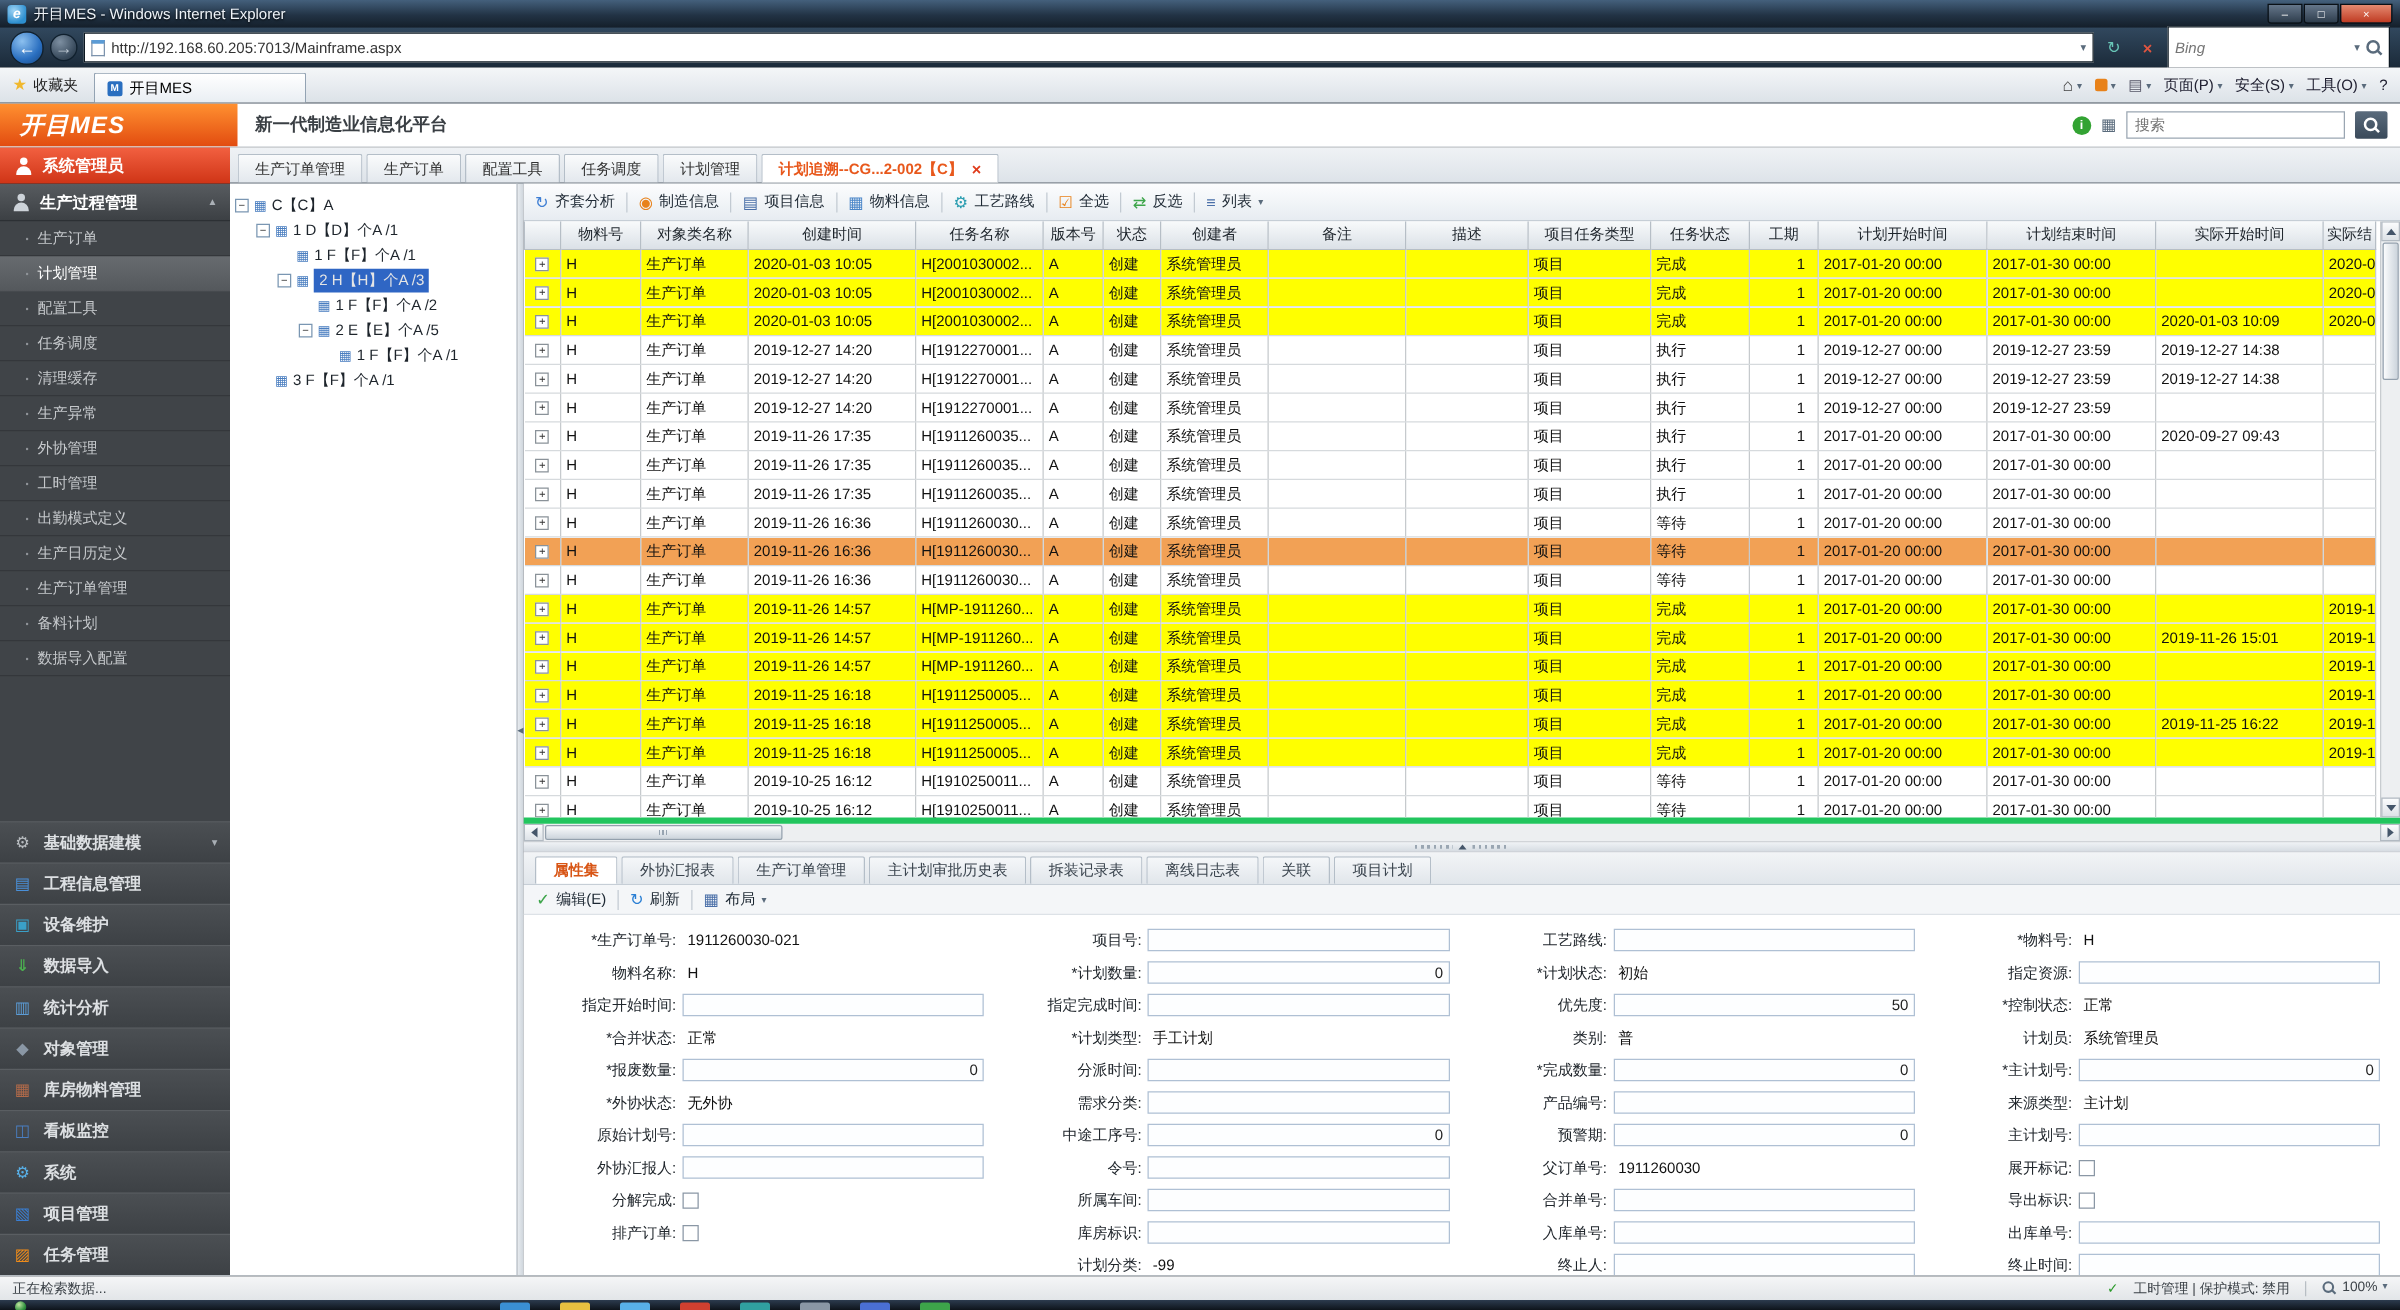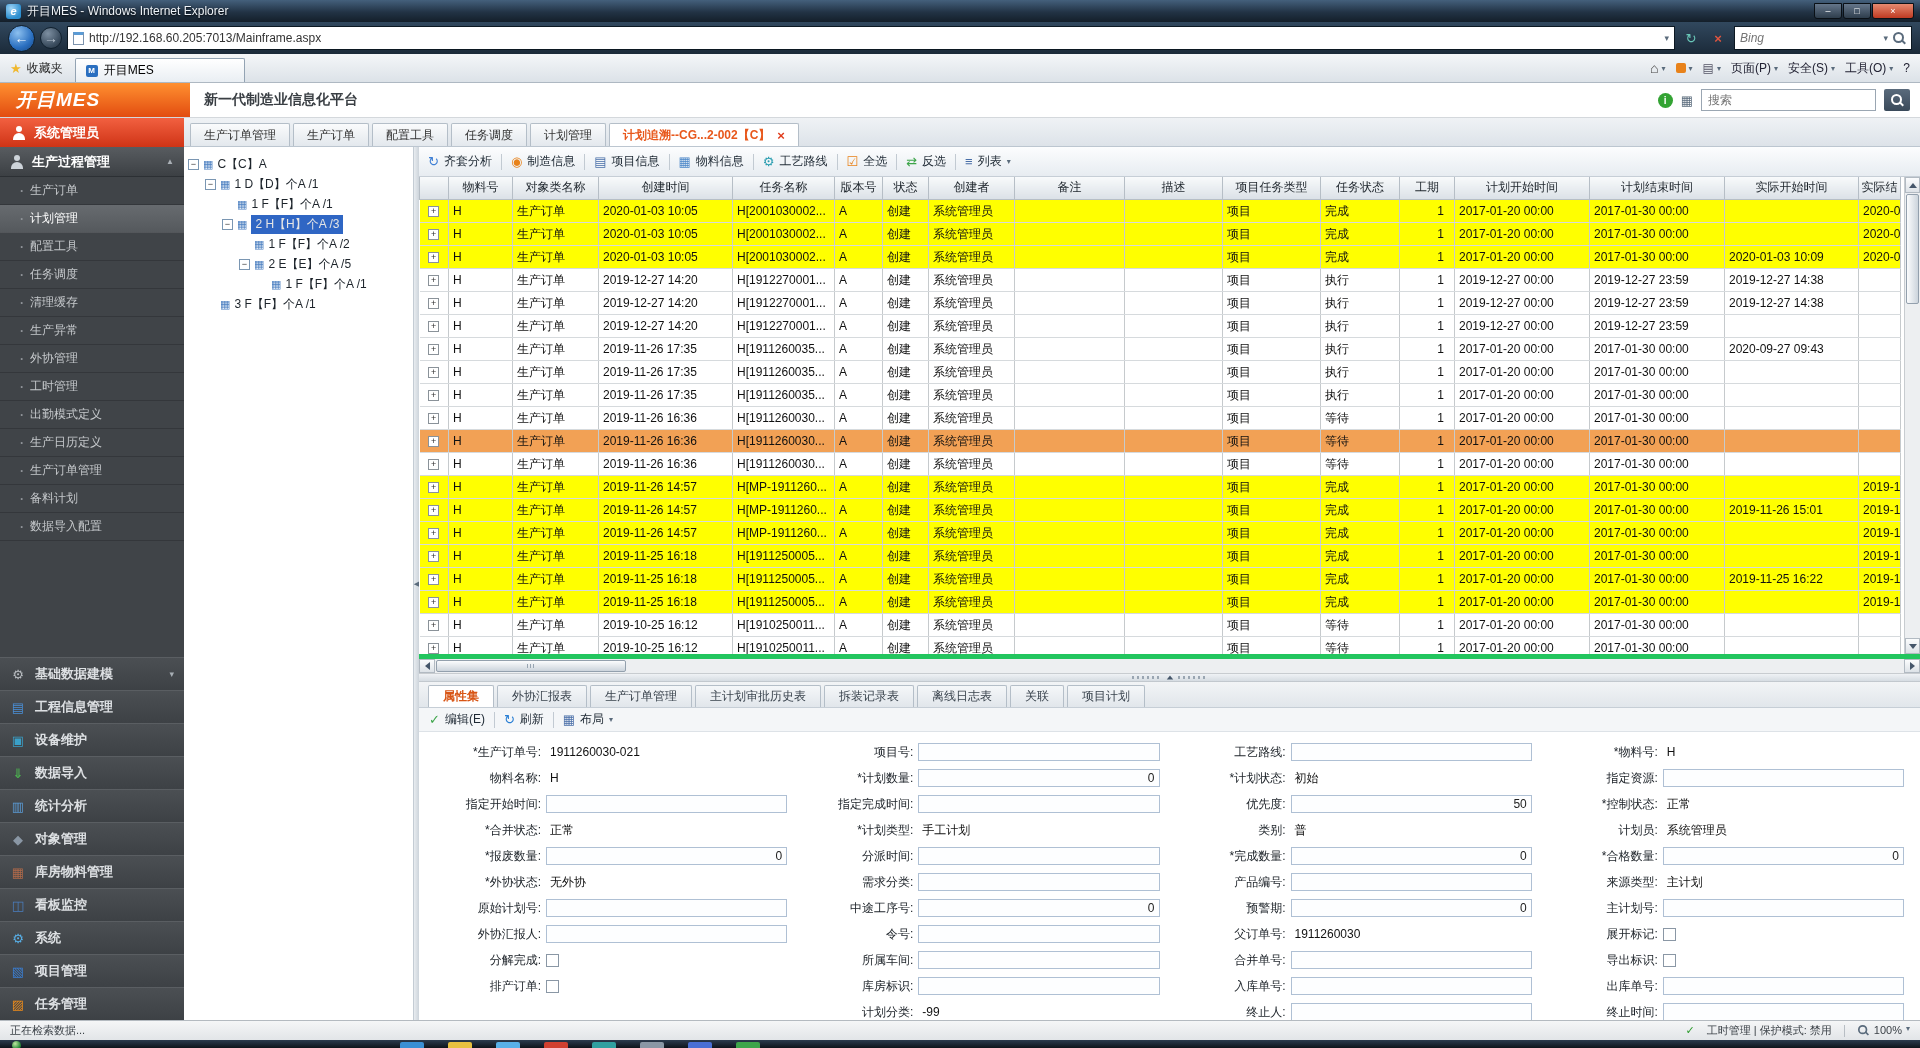--- a/index.html
+++ b/index.html
@@ -18,21 +18,21 @@
   .addressbar{height:32px;background:linear-gradient(#31485e,#1b2a39);display:flex;align-items:center;padding:0 8px;gap:5px;flex:none}
   .nav-btn{width:27px;height:27px;border-radius:50%;border:1px solid #10202e;background:radial-gradient(circle at 35% 28%,#8cc0ef,#2a6fc0 60%,#17457f);color:#fff;font-size:14px;display:flex;align-items:center;justify-content:center;flex:none}
   .nav-btn.fwd{width:22px;height:22px;background:radial-gradient(circle at 35% 28%,#7d8fa1,#3a4c5e 65%,#26333f);color:#b9c4cf}
   .url-box{flex:1;height:24px;background:#fff;border:1px solid #0c1822;display:flex;align-items:center;padding:0 5px;gap:5px}
   .page-icon{width:11px;height:13px;background:#fff;border:1px solid #7d93ad;border-top:3px solid #5b9bd5;flex:none}
   .url-input{flex:1;border:none;outline:none;font-size:12px;color:#333;background:transparent;font-family:inherit}
   .url-drop{color:#5a6b7c;font-size:9px}
   .mini-btn{width:22px;height:22px;display:flex;align-items:center;justify-content:center;font-size:13px;border-radius:2px;flex:none}
   .mini-btn.refresh{color:#69c7b8}
   .mini-btn.stop{color:#e05540;font-weight:bold}
-  .search-box{width:178px;height:24px;background:#fff;border:1px solid #0c1822;display:flex;align-items:center;padding:6px 5px;gap:5px;flex:none}
+  .search-box{width:178px;height:24px;background:#fff;border:1px solid #0c1822;display:flex;align-items:center;padding:16px 5px;gap:5px;flex:none}
   .search-box input{flex:1;min-width:0;border:none;outline:none;font-style:italic;color:#8a8f95;font-size:12px;font-family:inherit}
   .mag{position:relative;width:13px;height:13px;display:inline-block;flex:none}
   .mag::before{content:"";position:absolute;width:7px;height:7px;border:2px solid #5a6b7c;border-radius:50%;left:0;top:0}
   .mag::after{content:"";position:absolute;width:5px;height:2px;background:#5a6b7c;transform:rotate(45deg);left:8px;top:9px}
   .mag.light::before{border-color:#fff}.mag.light::after{background:#fff}
 
   .favbar{height:29px;background:linear-gradient(#f4f6f8,#dce2e8);border-bottom:1px solid #aeb8c2;display:flex;align-items:center;padding:0 6px;gap:8px;flex:none}
   .fav-btn{display:flex;align-items:center;gap:5px;color:#222;padding:0 4px}
   .star{color:#f0b82e;font-size:13px}
   .browser-tab{display:flex;align-items:center;gap:6px;height:24px;min-width:170px;margin-top:4px;padding:0 10px;background:linear-gradient(#ffffff,#e9eef3);border:1px solid #93a3b3;border-bottom:none;border-radius:2px 2px 0 0}
@@ -1111,21 +1111,21 @@
             </div>
             <div class="form-row">
               <span class="form-label">*控制状态:</span>
               <span class="form-text">正常</span>
             </div>
             <div class="form-row">
               <span class="form-label">计划员:</span>
               <span class="form-text">系统管理员</span>
             </div>
             <div class="form-row">
-              <span class="form-label">*合格数量:</span>
+              <span class="form-label">*主计划号:</span>
               <span class="form-input num">0</span>
             </div>
             <div class="form-row">
               <span class="form-label">来源类型:</span>
               <span class="form-text">主计划</span>
             </div>
             <div class="form-row">
               <span class="form-label">主计划号:</span>
               <span class="form-input"></span>
             </div>

